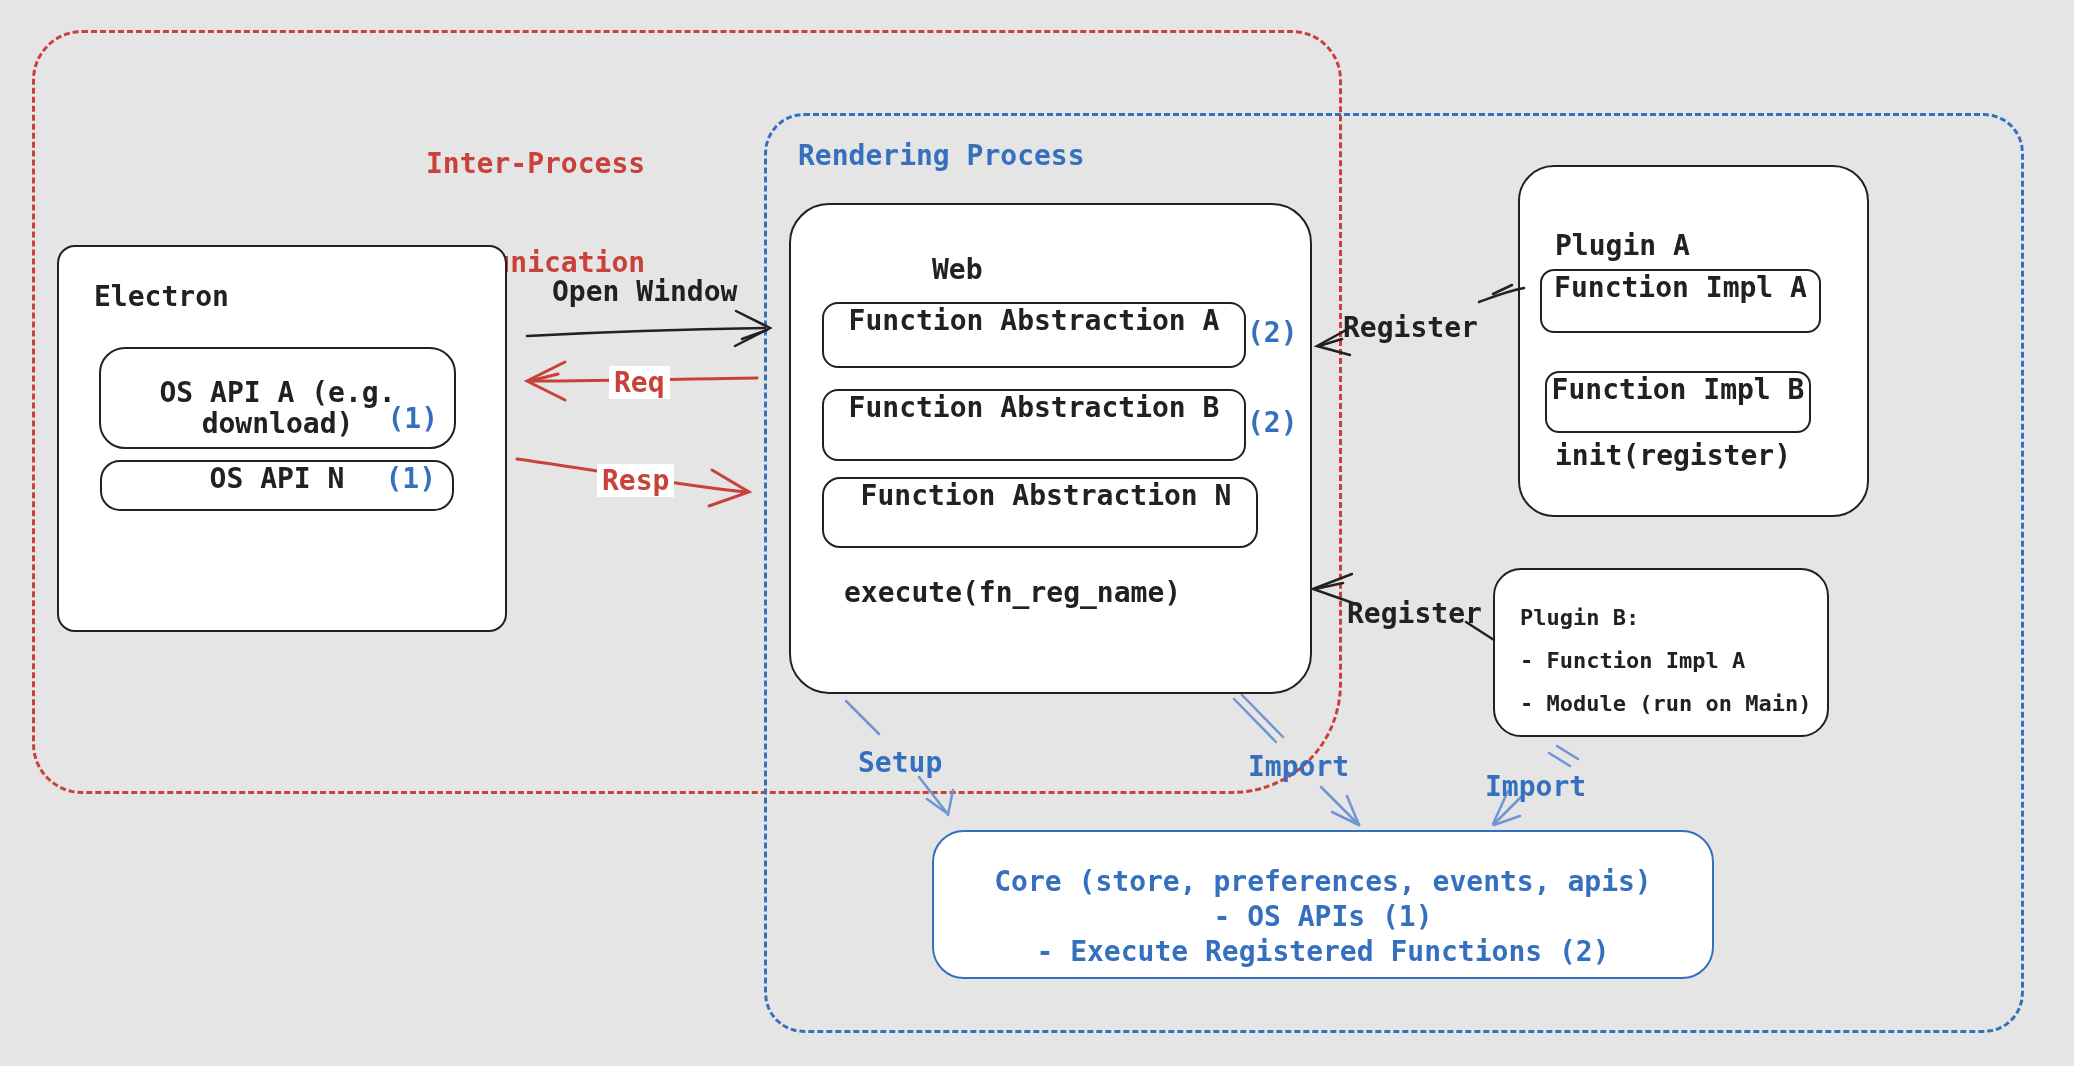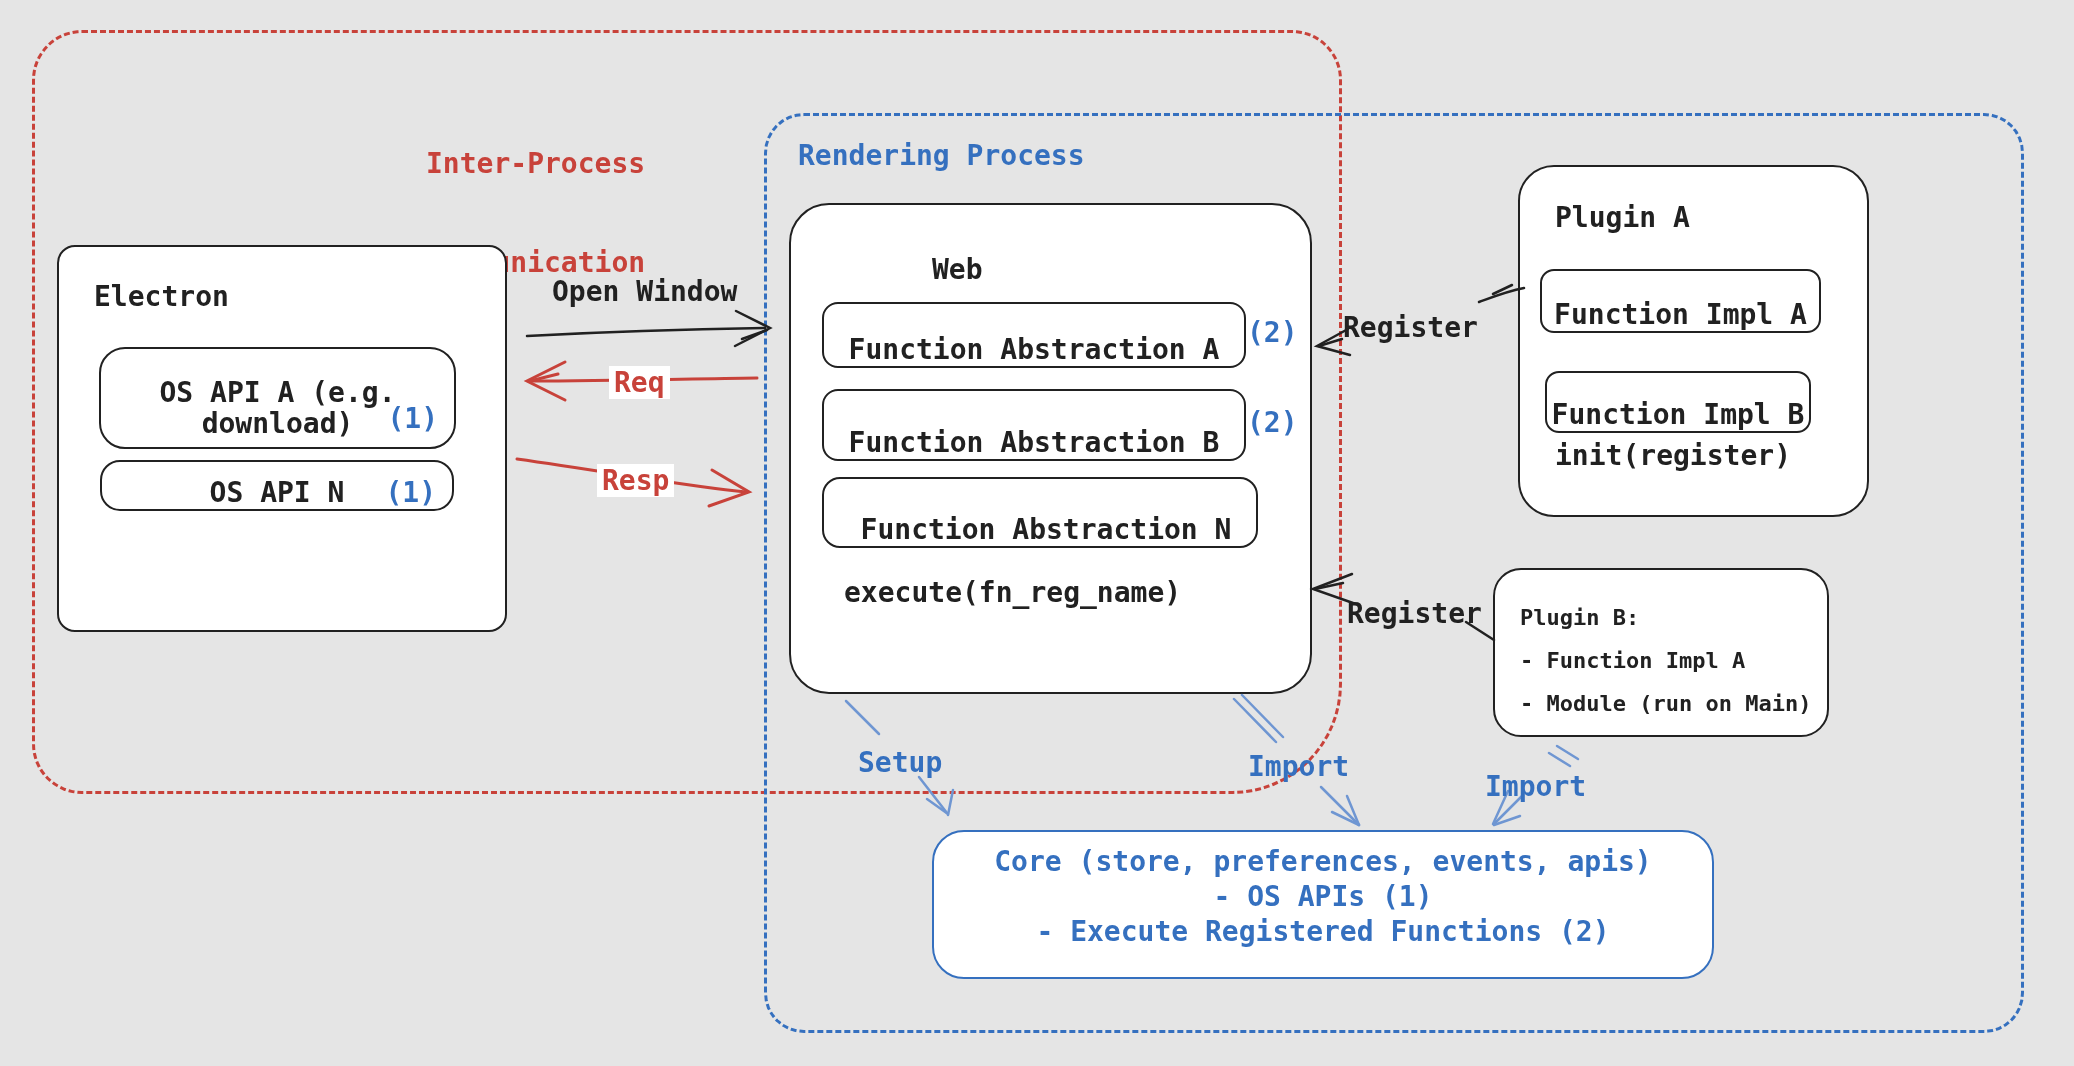--- a/index.html
+++ b/index.html
@@ -15,26 +15,26 @@
   .region{position:absolute; background:transparent;}
   .region.red{border:3px dashed var(--red); border-radius:50px 50px 110px 50px;}
   .region.blue{border:3px dashed var(--blue); border-radius:40px;}
   .box{position:absolute; border:2.5px solid var(--ink); border-radius:36px; background:#fff;}
   .label{position:absolute; white-space:pre;}
   .label.red{color:var(--red);}
   .label.blue{color:var(--blue);}
   .label.bg{background:#fff; padding:0 5px;}
   .badge{color:var(--blue);}
   .inner{position:absolute; border:2.2px solid var(--ink); background:#fff;}
-  .center{display:flex; align-items:flex-end; justify-content:center; text-align:center;}
+  .center{display:flex; align-items:flex-start; justify-content:center; text-align:center;}
   svg.arrows{position:absolute; left:0; top:0; pointer-events:none;}
   svg .ink{stroke:var(--ink); stroke-width:2.5; fill:none; stroke-linecap:round;}
   svg .red{stroke:var(--red); stroke-width:3; fill:none; stroke-linecap:round;}
   svg .blu{stroke:var(--arrow-blue); stroke-width:2.5; fill:none; stroke-linecap:round;}
-  .corelines{color:var(--blue); text-align:center; line-height:35px; padding-top:12px;}
+  .corelines{color:var(--blue); text-align:center; line-height:35px; padding-top:32px;}
   .pluginb-lines{line-height:43px; font-size:22px; padding:26px 12px 0 25px;}
 </style>
 </head>
 <body>
 
 <div id="canvas">
 
   <div class="region red" style="left:32px; top:30px; width:1304px; height:758px;"></div>
   <div class="region blue" style="left:764px; top:113px; width:1254px; height:914px;"></div>
 
@@ -69,21 +69,21 @@
       <span>Function Abstraction B</span>
     </div>
     <span class="badge abs" style="left:456px; top:201px;">(2)</span>
     <div class="inner center" style="left:31px; top:272px; width:420px; height:67px; border-radius:18px;padding-left:12px;">
       <span>Function Abstraction N</span>
     </div>
     <div class="label" style="left:53px; top:371px;">execute(fn_reg_name)</div>
   </div>
 
   <div class="box" style="left:1518px; top:165px; width:347px; height:348px; border-radius:36px;">
-    <div class="label" style="left:35px; top:34px;">Plugin A</div>
+    <div class="label" style="left:35px; top:62px;">Plugin A</div>
     <div class="inner center" style="left:20px; top:102px; width:277px; height:60px; border-radius:14px;">
       <span>Function Impl A</span>
     </div>
     <div class="inner center" style="left:25px; top:204px; width:262px; height:58px; border-radius:14px;">
       <span>Function Impl B</span>
     </div>
     <div class="label" style="left:35px; top:272px;">init(register)</div>
   </div>
 
   <div class="box" style="left:1493px; top:568px; width:332px; height:165px; border-radius:28px;">

